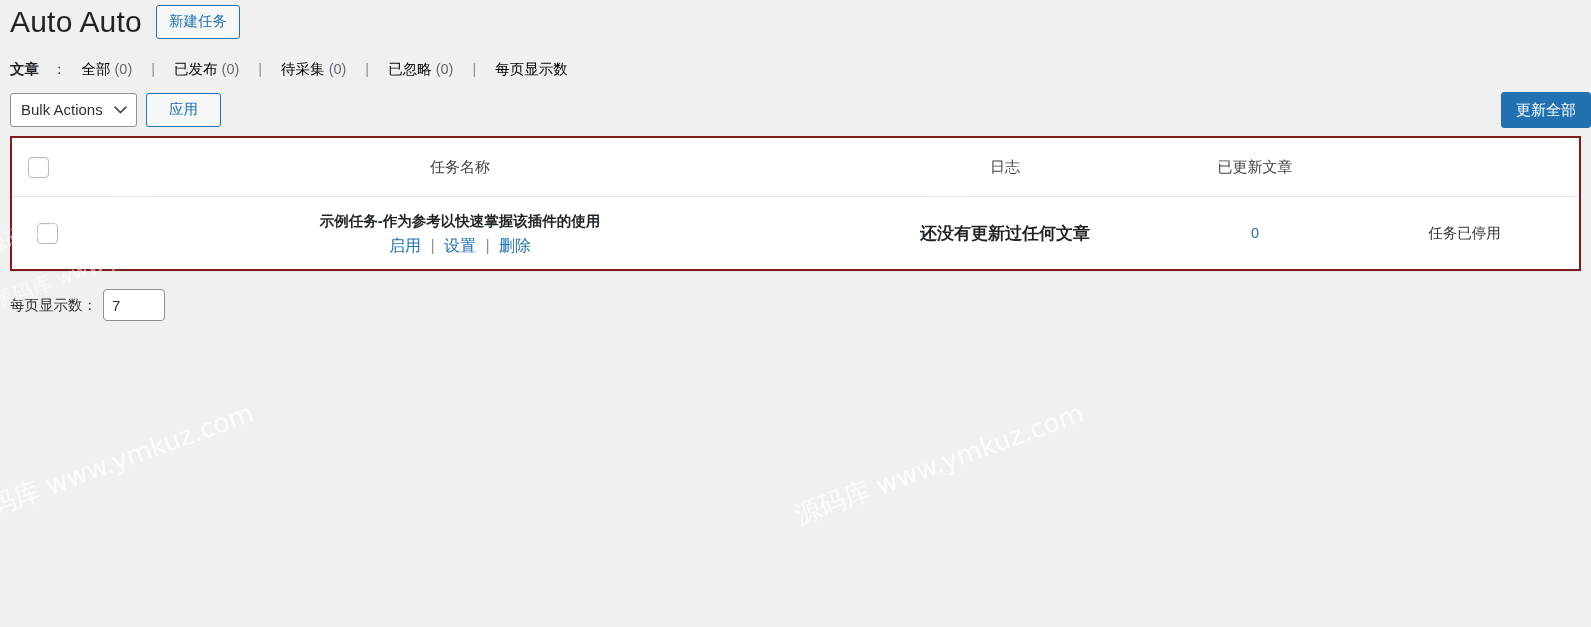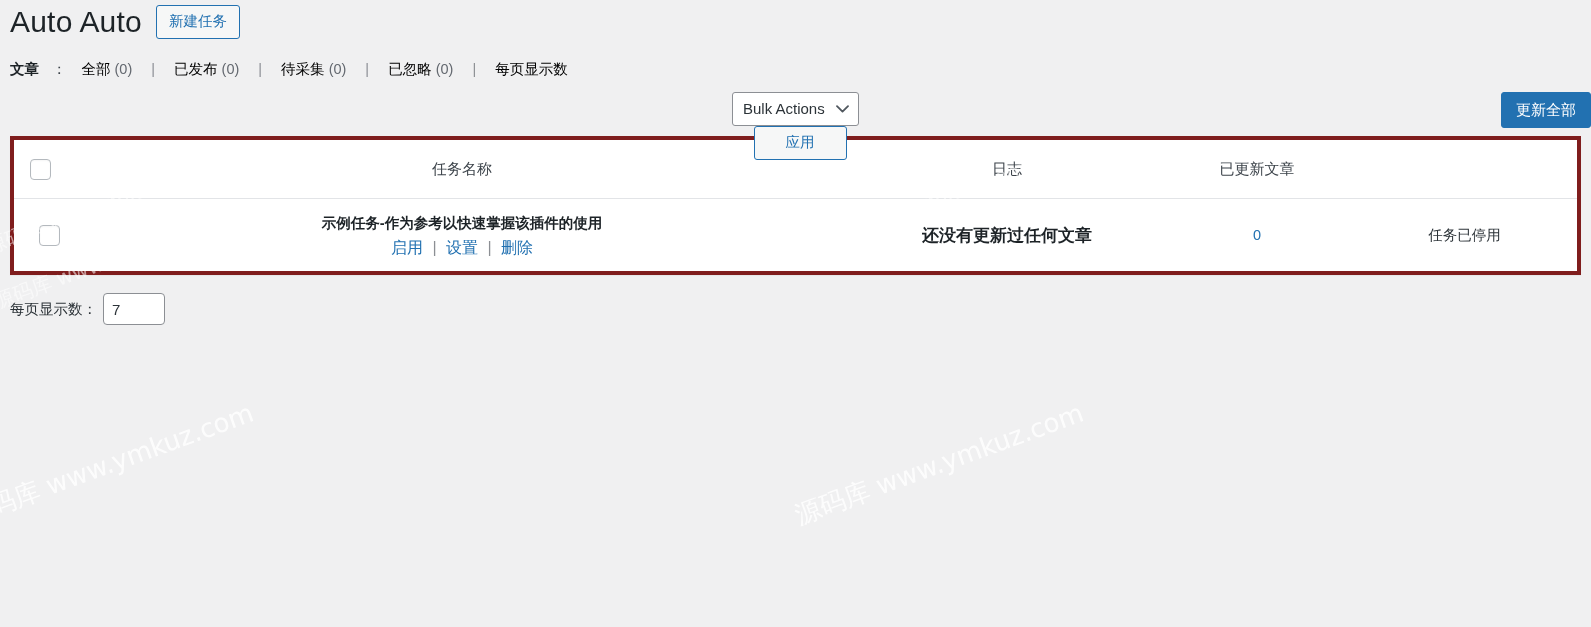--- a/index.html
+++ b/index.html
@@ -102,21 +102,20 @@
     margin: 0 7px;
   }
 
   
   .tablenav {
     display: flex;
     align-items: center;
     margin: 12px 0 8px 0;
     height: 36px;
     position: relative;
-    flex-direction: column;
   }
   .bulk-select {
     appearance: none;
     -webkit-appearance: none;
     background: #fff;
     border: 1px solid #8c8f94;
     border-radius: 3px;
     color: #2c3338;
     font-size: 15px;
     font-family: "Liberation Sans", sans-serif;
@@ -135,21 +134,21 @@
     color: #50575e;
     font-size: 11px;
   }
   .btn-apply {
     margin-left: 9px;
     background: #f6f7f7;
     border: 1px solid #2271b1;
     color: #2271b1;
     border-radius: 3px;
     font-size: 14.5px;
-    padding: 8px 31px 9px;
+    padding: 8px 22px 9px;
     cursor: pointer;
     line-height: 1;
   }
   .btn-primary {
     position: absolute;
     right: -10px;
     top: 0;
     background: #2271b1;
     border: 1px solid #2271b1;
     color: #fff;
@@ -159,21 +158,21 @@
     cursor: pointer;
     line-height: 1;
     white-space: nowrap;
   }
 
   
   .wp-table {
     width: 100%;
     border-collapse: collapse;
     background: #fff;
-    border: 4px solid #7f1d1d;
+    border: 2px solid #7f1d1d;
     box-shadow: 0 1px 1px rgba(0,0,0,.04);
     table-layout: fixed;
   }
   .wp-table thead th {
     height: 58px;
     font-size: 15px;
     font-weight: 400;
     color: #3c434a;
     border-bottom: 1px solid #e2e4e7;
     text-align: center;

